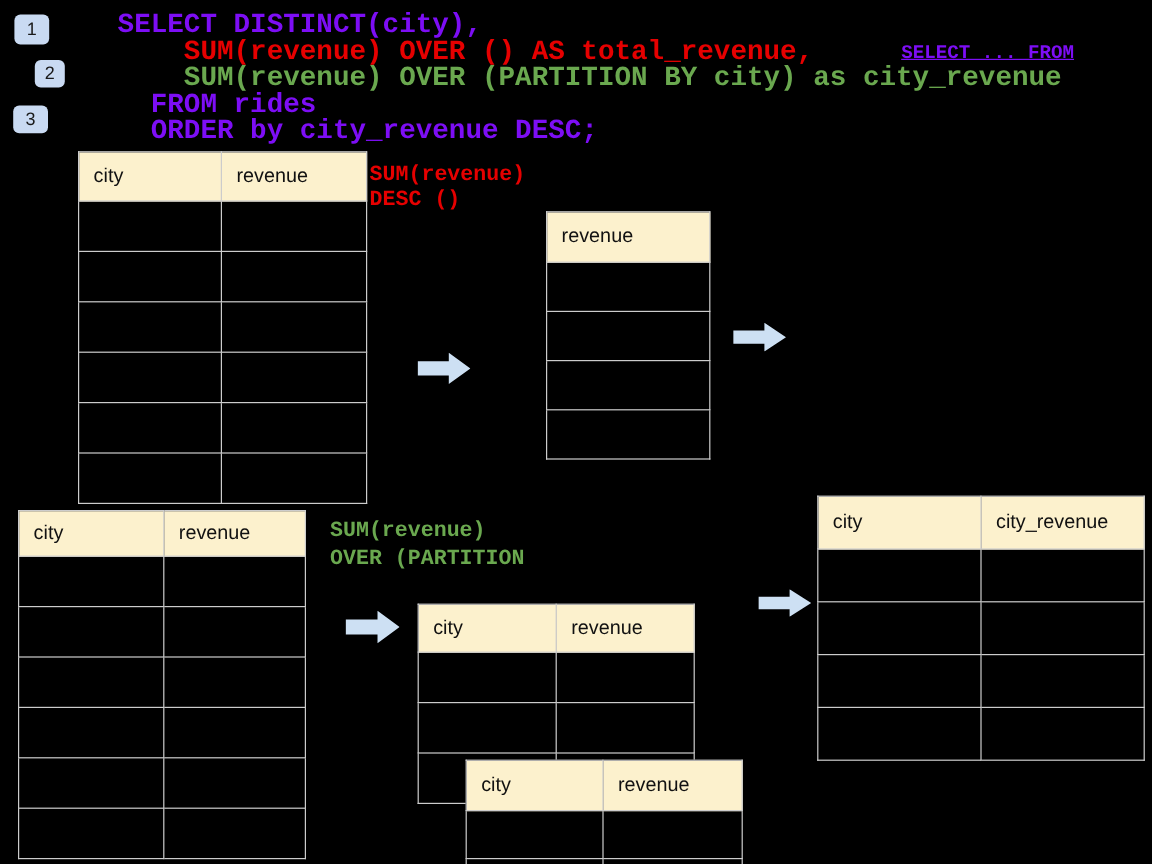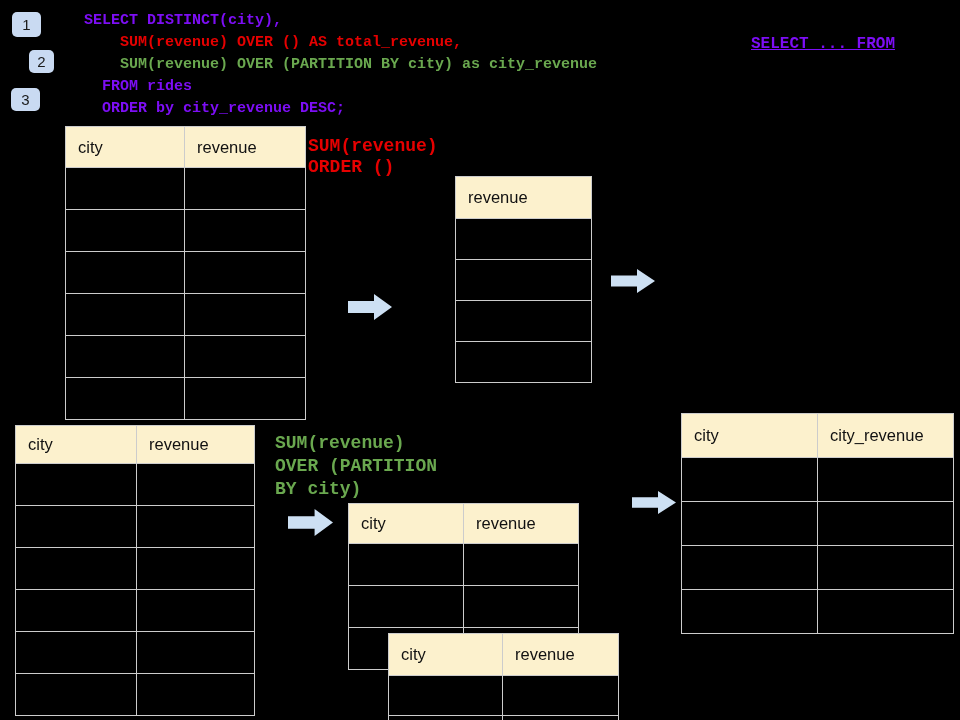--- a/index.html
+++ b/index.html
@@ -23,21 +23,21 @@
   #badge-2 { left: 29px; top: 50px; width: 25px; height: 23px; }
   #badge-3 { left: 11px; top: 88px; width: 29px; height: 23px; }
 
   
   .code {
     position: absolute;
     font-family: "Liberation Mono", "DejaVu Sans Mono", monospace;
     font-weight: bold;
     white-space: pre;
   }
-  #sql-code        { left: 84px;  top: 10px;  font-size: 15px; line-height: 22px; }
+  #sql-code        { left: 98px;  top: 10px;  font-size: 23px; line-height: 22px; }
   #side-note       { left: 751px; top: 34px;  font-size: 16px;   line-height: 21px; color: var(--purple); }
   #total-label     { left: 308px; top: 136px; font-size: 18px;   line-height: 21px; color: var(--red); }
   #partition-label { left: 275px; top: 432px; font-size: 18px;   line-height: 23px; color: var(--green); }
 
   
   table.dtable {
     position: absolute;
     border-collapse: collapse;
     table-layout: fixed;
     background: var(--bg, #000);
@@ -79,22 +79,22 @@
 <body>
 
 <div class="badge" id="badge-1">1</div>
 <div class="badge" id="badge-2">2</div>
 <div class="badge" id="badge-3">3</div>
 
 <div class="code" id="sql-code"><div style="color: rgb(125, 14, 245);">SELECT DISTINCT(city),</div><div style="color: rgb(230, 0, 0);">    SUM(revenue) OVER () AS total_revenue,</div><div style="color: rgb(106, 168, 79);">    SUM(revenue) OVER (PARTITION BY city) as city_revenue</div><div style="color: rgb(125, 14, 245);">  FROM rides</div><div style="color: rgb(125, 14, 245);">  ORDER by city_revenue DESC;</div></div>
 
 <div class="code" id="side-note"><div style="color: rgb(125, 14, 245); text-decoration: underline;">SELECT ... FROM</div></div>
 
-<div class="code" id="total-label"><div style="color: rgb(230, 0, 0);">SUM(revenue)</div><div style="color: rgb(230, 0, 0);">ORDER ()</div></div>
-<div class="code" id="partition-label"><div style="color: rgb(106, 168, 79);">SUM(revenue)</div><div style="color: rgb(106, 168, 79);">OVER (PARTITION</div><div style="color: rgb(106, 168, 79);">BY city)</div></div>
+<div class="code" id="total-label"><div style="color: rgb(230, 0, 0);">SUM(revenue)</div><div style="color: rgb(230, 0, 0);">DESC ()</div></div>
+<div class="code" id="partition-label"><div style="color: rgb(106, 168, 79);">SUM(revenue)</div><div style="color: rgb(106, 168, 79);">OVER (PARTITION</div></div>
 
 <table class="dtable" id="t-source-top">
   <colgroup>
       <col style="width:119px">
       <col style="width:121px">
     </colgroup>
   <thead>
       <tr>
         <th>city</th>
         <th>revenue</th>

